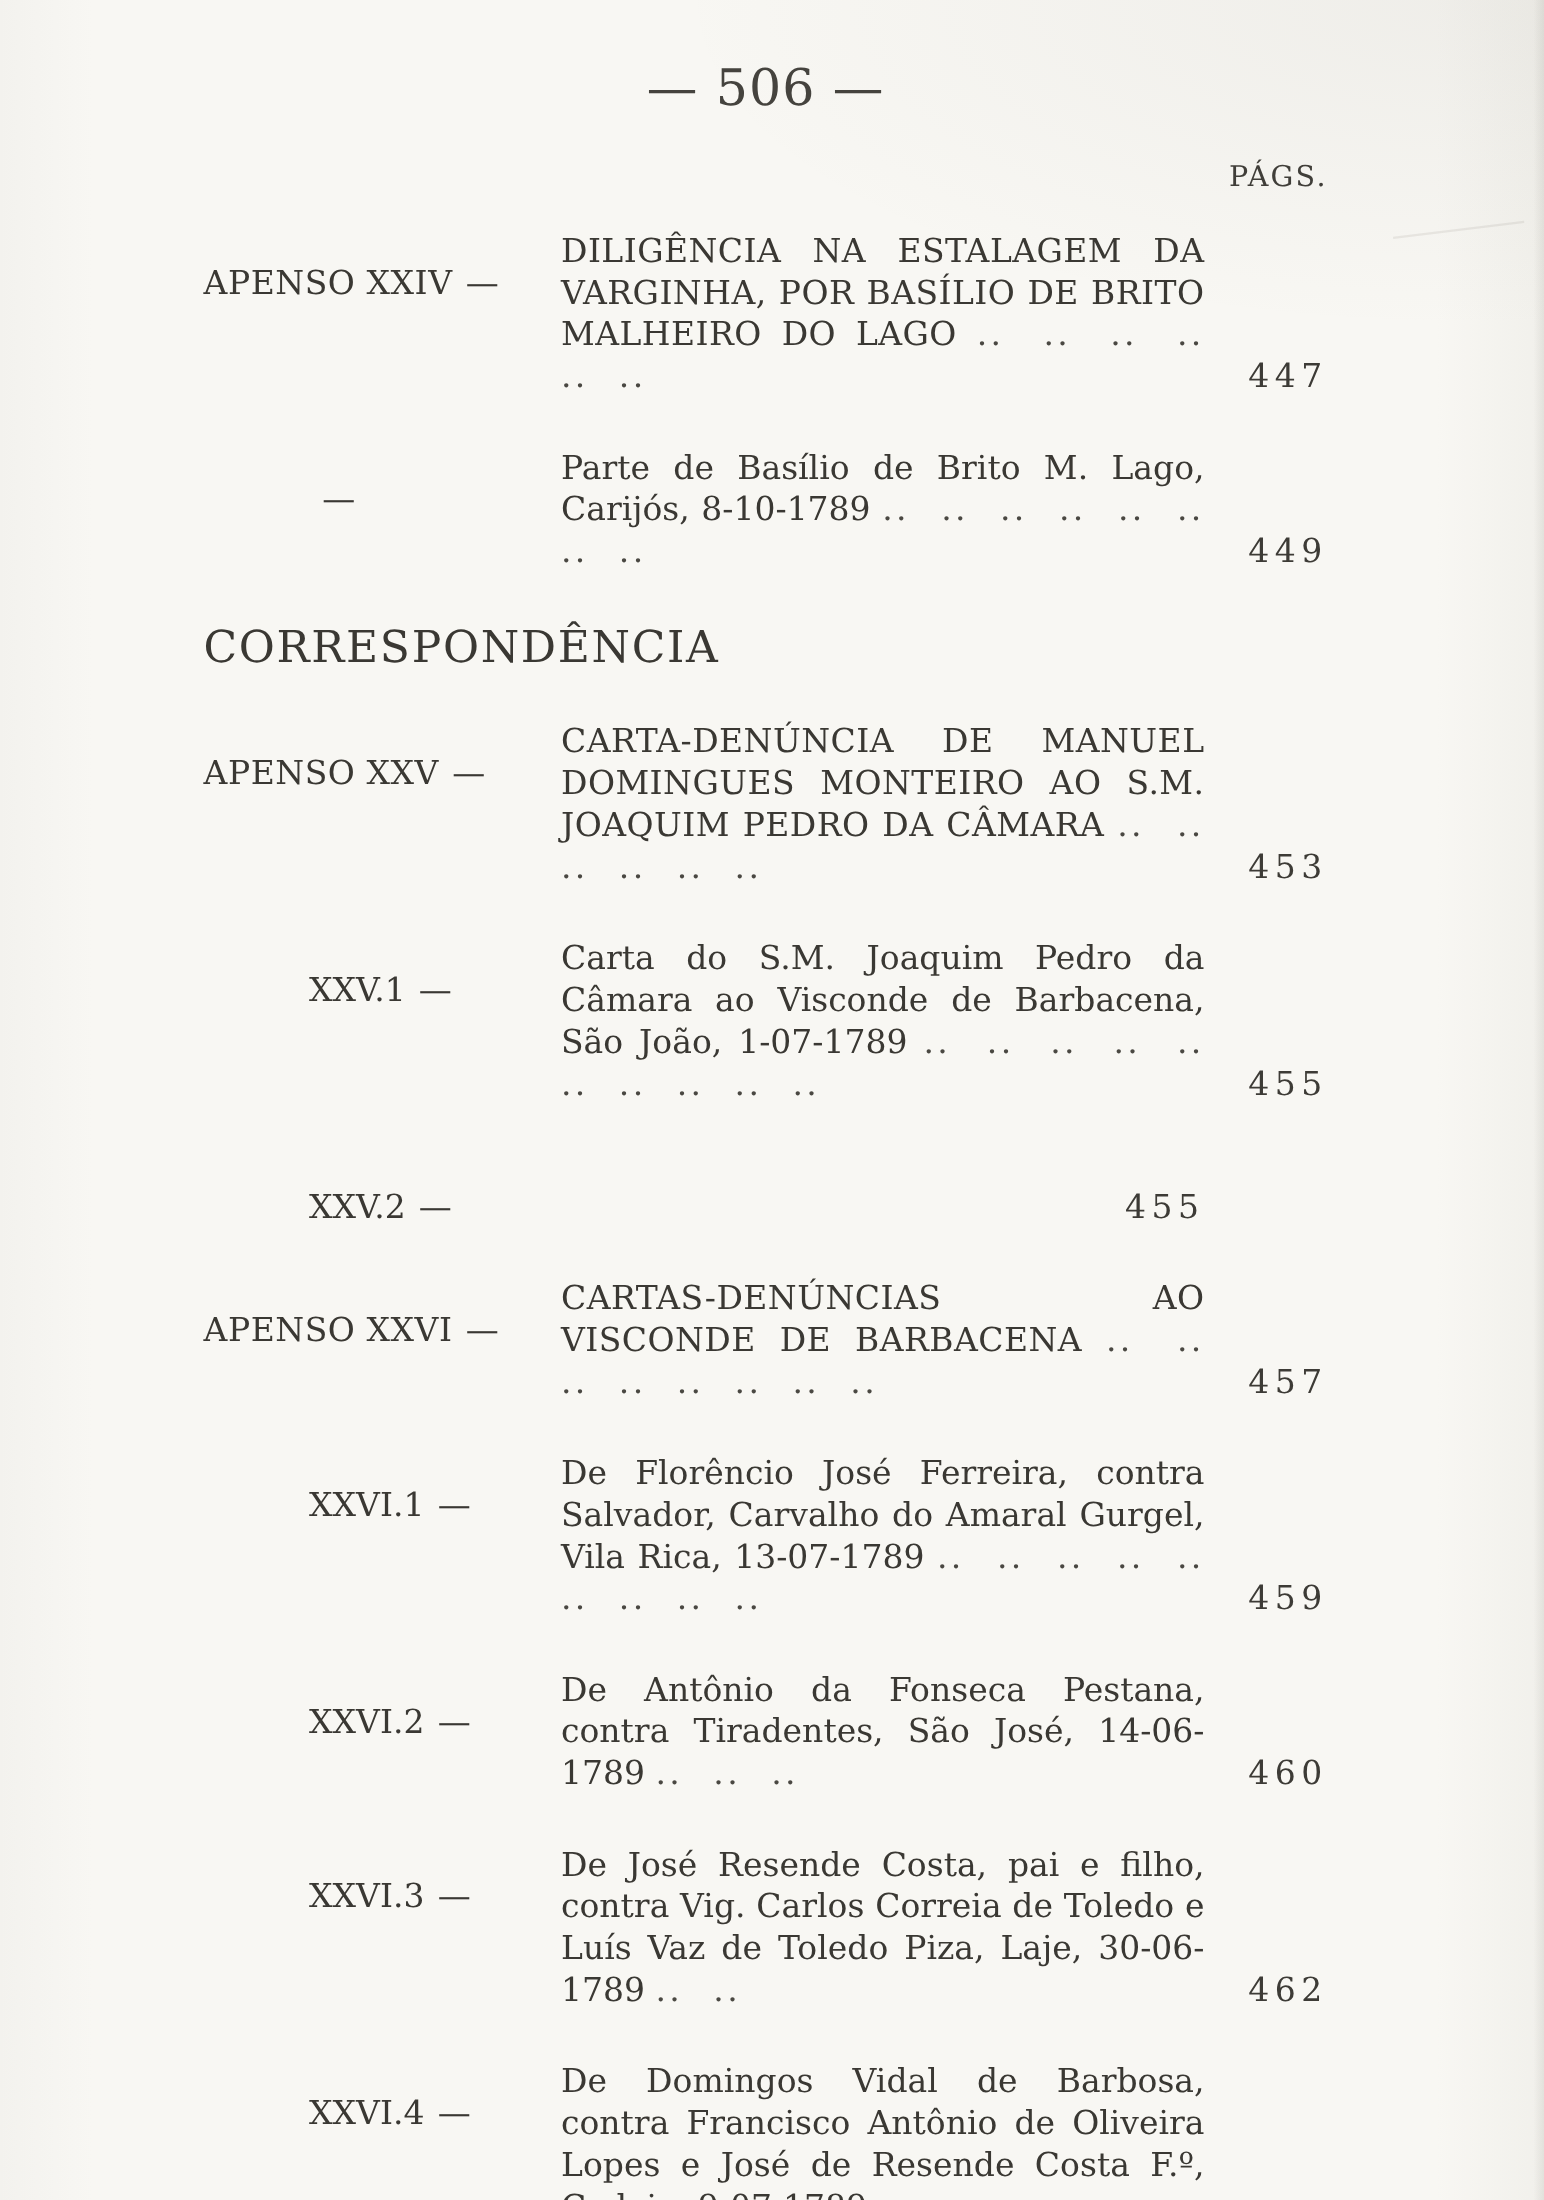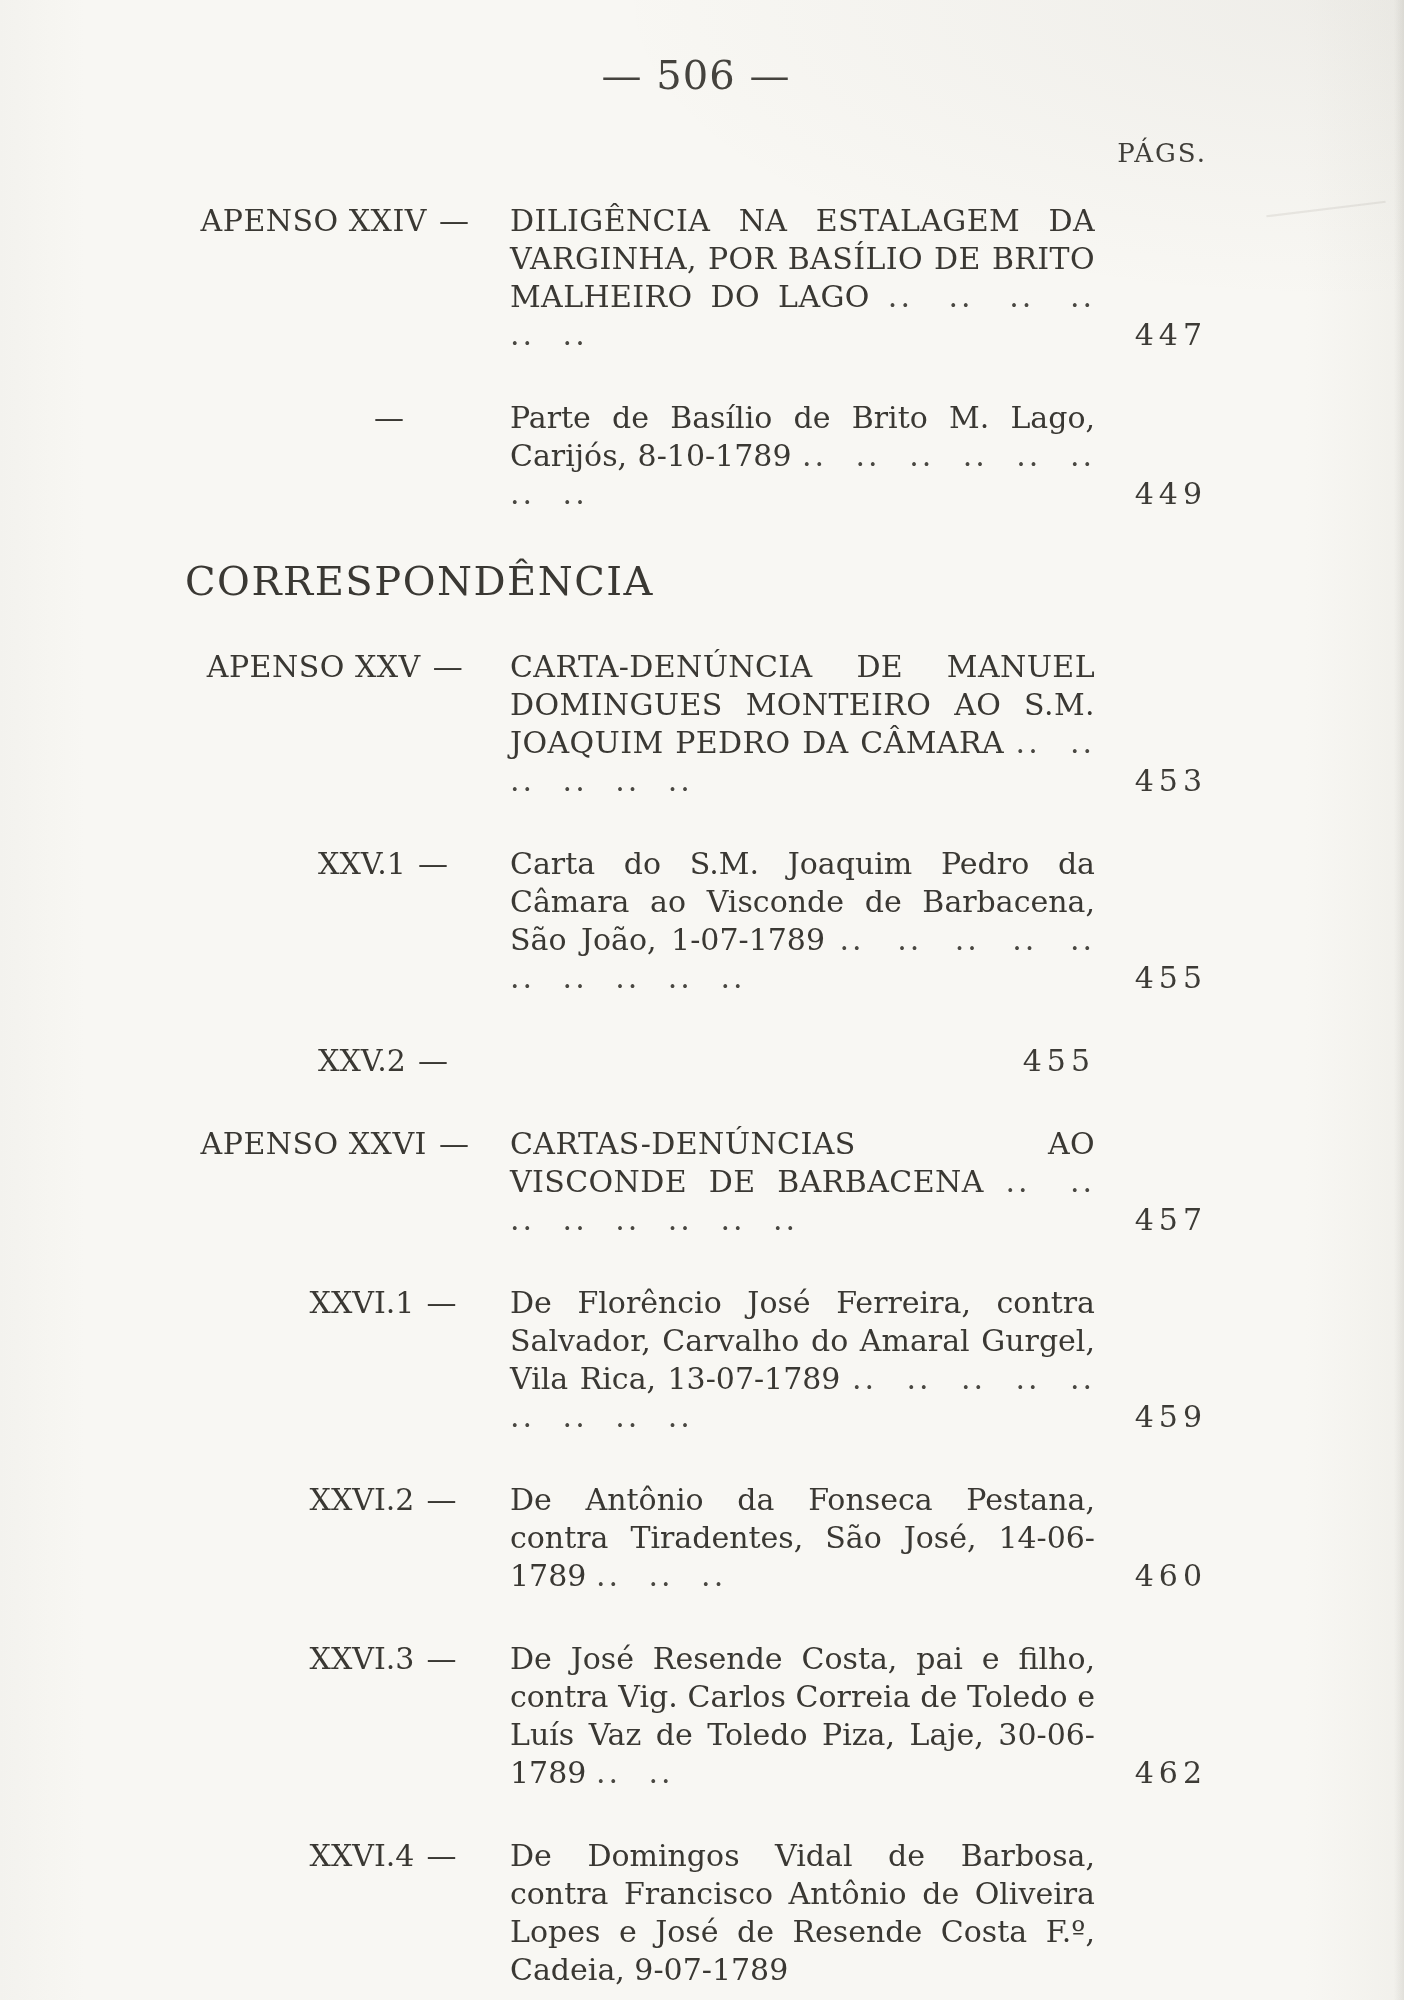--- a/index.html
+++ b/index.html
@@ -21,34 +21,34 @@
     position:absolute;top:0;right:0;width:10px;height:100%;
     background:linear-gradient(90deg,rgba(0,0,0,0) 0%,rgba(90,85,75,0.10) 100%);
   }
   .curl-mark{
     position:absolute;right:18px;top:208px;width:120px;height:2px;
     background:rgba(120,115,105,0.12);
     transform:rotate(-7deg);
   }
   .content{position:absolute;left:185px;top:52px;width:1022px;}
   .folio{
-    text-align:center;font-size:40px;letter-spacing:1px;color:#45433e;
+    text-align:center;font-size:46px;letter-spacing:1px;color:#45433e;
   }
   .pags{
     margin-top:40px;text-align:right;font-size:26px;letter-spacing:2px;color:#403e39;
   }
   .toc{margin-top:34px;}
   .entry{
     display:grid;
     grid-template-columns:300px 585px 87px;
     column-gap:25px;
     margin-bottom:45px;
     font-size:30px;line-height:38px;
   }
-  .lab{display:flex;justify-content:center;white-space:nowrap;}
+  .lab{display:flex;justify-content:flex-start;white-space:nowrap;margin-top:29px;}
   .lvl1 .lab{letter-spacing:0.5px;}
   .lvl2 .lab{padding-left:96px;}
   .txt{text-align:justify;}
   .lvl1 .txt{letter-spacing:0.4px;}
   .dash{padding-left:12px;}
   .pg{text-align:right;align-self:end;letter-spacing:5px;color:#3d3b36;}
   .leader{letter-spacing:3px;word-spacing:15px;color:#4a4842;}
   .heading{
     font-size:40px;letter-spacing:1.5px;margin:10px 0 44px 0;color:#3a3833;
   }

